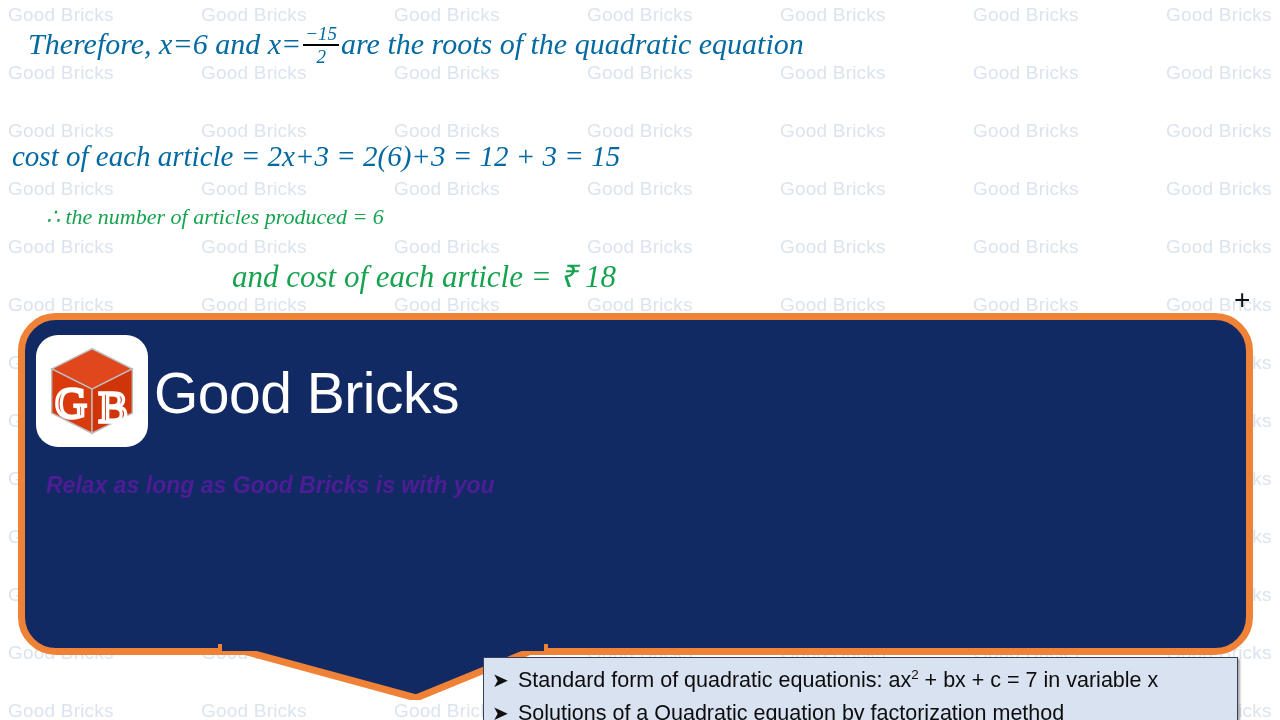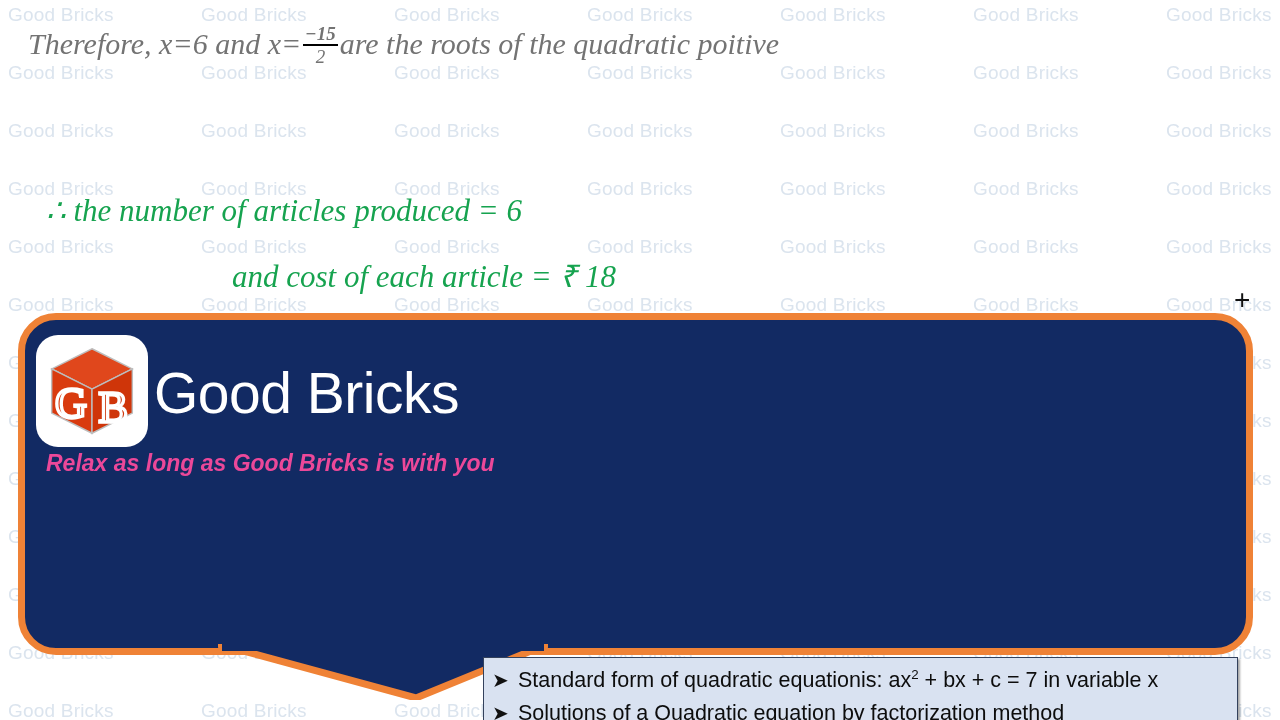--- a/index.html
+++ b/index.html
@@ -25,52 +25,52 @@
   }
 
   
   #slide-text{position:absolute;inset:0;z-index:2;}
 
   .line{position:absolute;white-space:nowrap;}
 
   .serif-ital{
     font-family:"Liberation Serif", serif;
     font-style:italic;
-    color:#737373;
+    color:#0369a1;
   }
 
   #line-therefore{
     left:28px;top:26px;font-size:30px;
   }
   #line-therefore .frac{
     display:inline-flex;flex-direction:column;align-items:center;
     vertical-align:middle;
     font-size:19px;line-height:1.02;
     margin:0 2px;position:relative;top:-2px;
   }
-  #line-therefore .frac .num{padding:0 2px;font-weight:bold;}
+  #line-therefore .frac .num{padding:0 2px;}
   #line-therefore .frac .bar{
     width:100%;height:2px;background:#000;margin:1px 0;
   }
   #line-therefore .frac .den{padding:0 2px;}
 
   #line-positive{
     left:8px;top:86px;
     font-family:"Liberation Sans", sans-serif;
     font-size:31px;color:#000;
   }
   #line-positive .ital{font-family:"Liberation Serif",serif;font-style:italic;}
 
   #line-cost{
     left:12px;top:140px;font-size:29px;
   }
 
   .green{color:#16a34f;}
   #line-conclusion1{
-    left:46px;top:192px;font-size:31px;text-align:right;
+    left:46px;top:204px;font-size:22px;text-align:right;
   }
   #line-conclusion2{
     left:232px;top:254px;font-size:31px;
   }
 
   #plus-mark{
     position:absolute;left:1234px;top:286px;z-index:3;
     font-family:"Liberation Sans",sans-serif;
     font-size:28px;color:#111;line-height:1;
   }
@@ -103,23 +103,23 @@
     display:flex;align-items:center;justify-content:center;
     flex:none;
   }
   #logo-mark svg{display:block;}
   #logo-wordmark{
     color:#fff;font-family:"Liberation Sans",sans-serif;
     font-size:57px;font-weight:400;letter-spacing:-.5px;
     line-height:1;margin-top:4px;
   }
   #logo-tagline{
-    color:#ec4899;font-family:"Liberation Sans",sans-serif;
+    color:#4c1d95;font-family:"Liberation Sans",sans-serif;
     font-style:italic;font-weight:700;font-size:23px;
-    margin-top:3px;margin-left:10px;white-space:nowrap;
+    margin-top:25px;margin-left:10px;white-space:nowrap;
   }
 
   
   #summary-box{
     position:absolute;left:465px;top:344px;width:755px;height:266px;
     background:#d9e2f1;
     border:1px solid #33415c;
     box-shadow:2px 2px 2px rgba(0,0,0,.35);
     z-index:6;box-sizing:border-box;
     padding:8px 10px 6px 8px;
@@ -233,24 +233,25 @@
     <div class="wm" style="left: 1166px; top: 700px; color: rgb(219, 228, 238);">Good Bricks</div>
   </div>
 
 <div id="slide-text">
 
   <div class="line serif-ital" id="line-therefore">
     <span>Therefore, x=6 and x=</span><span class="frac">
         <span class="num">−15</span>
         <span class="bar"></span>
         <span class="den">2</span>
-      </span><span>are the roots of the quadratic poitive</span>
-  </div>
-
-
+      </span><span>are the roots of the quadratic equation</span>
+  </div>
+
+
+  <div class="line serif-ital" id="line-cost">cost of each article = 2x+3 = 2(6)+3 = 12 + 3 = 15</div>
 
   <div class="line serif-ital green" id="line-conclusion1">∴ the number of articles produced = 6</div>
   <div class="line serif-ital green" id="line-conclusion2">and cost of each article = ₹ 18</div>
 
   <div id="plus-mark">+</div>
 </div>
 
 <div id="callout">
   <div id="callout-body"></div>
 

